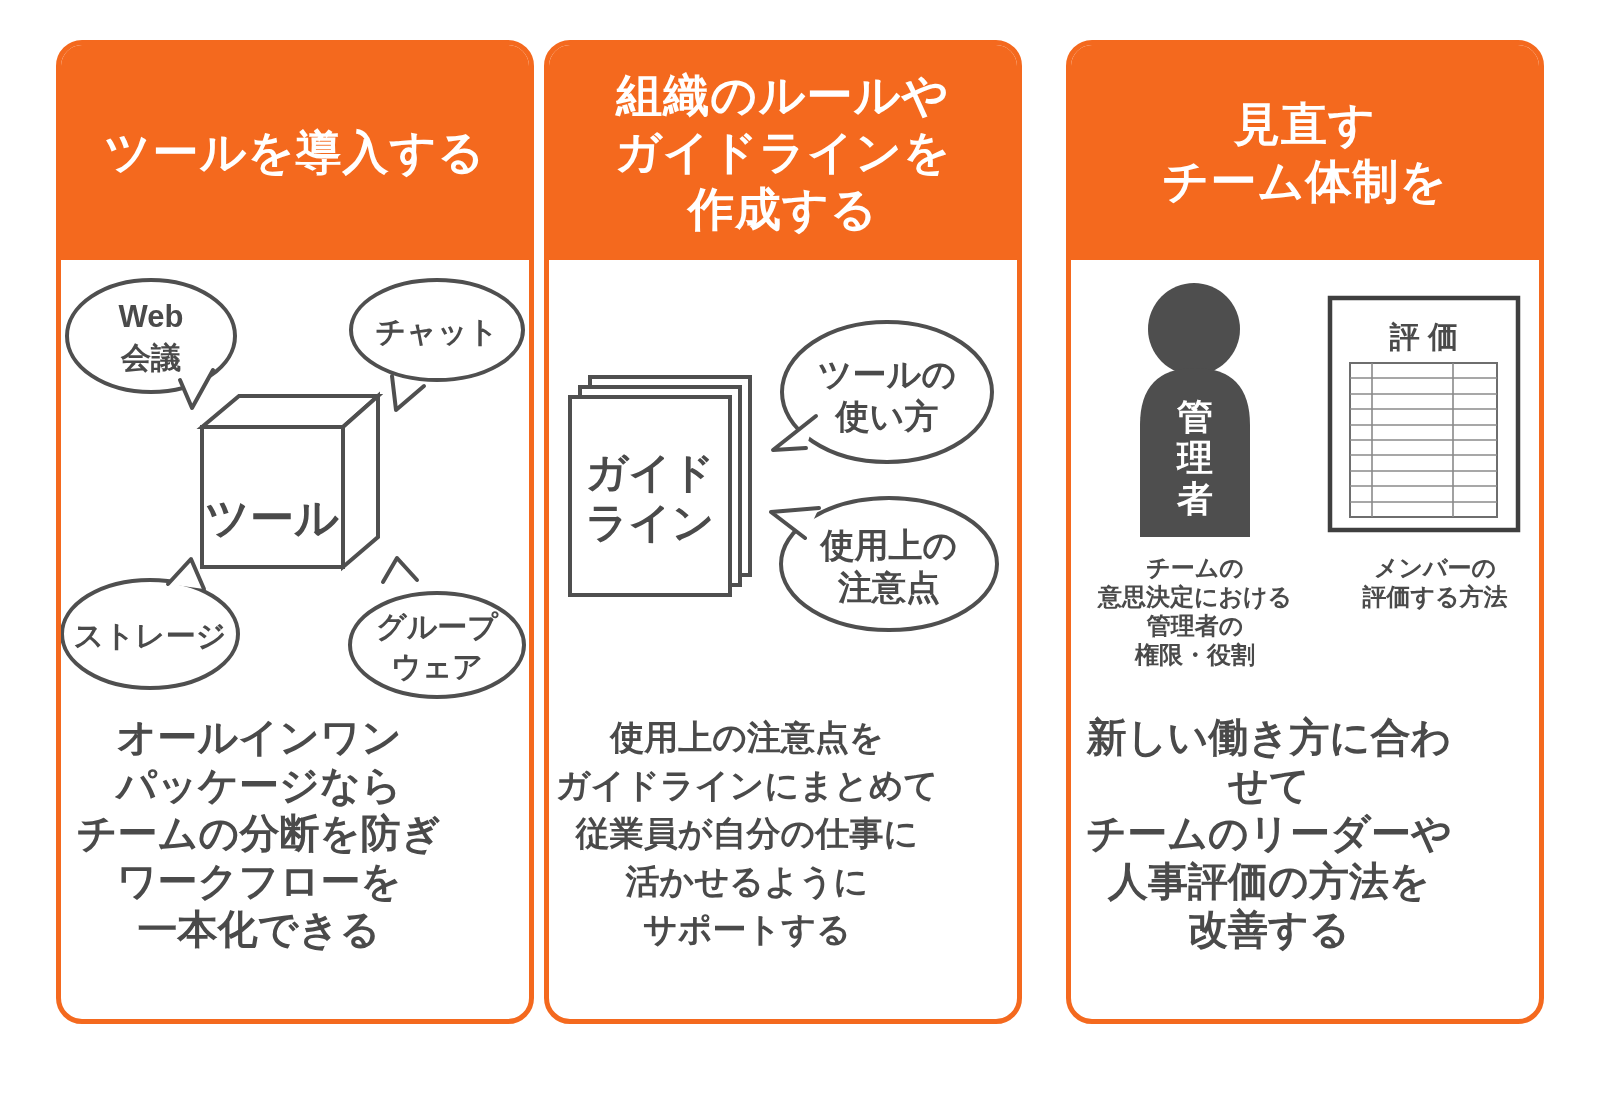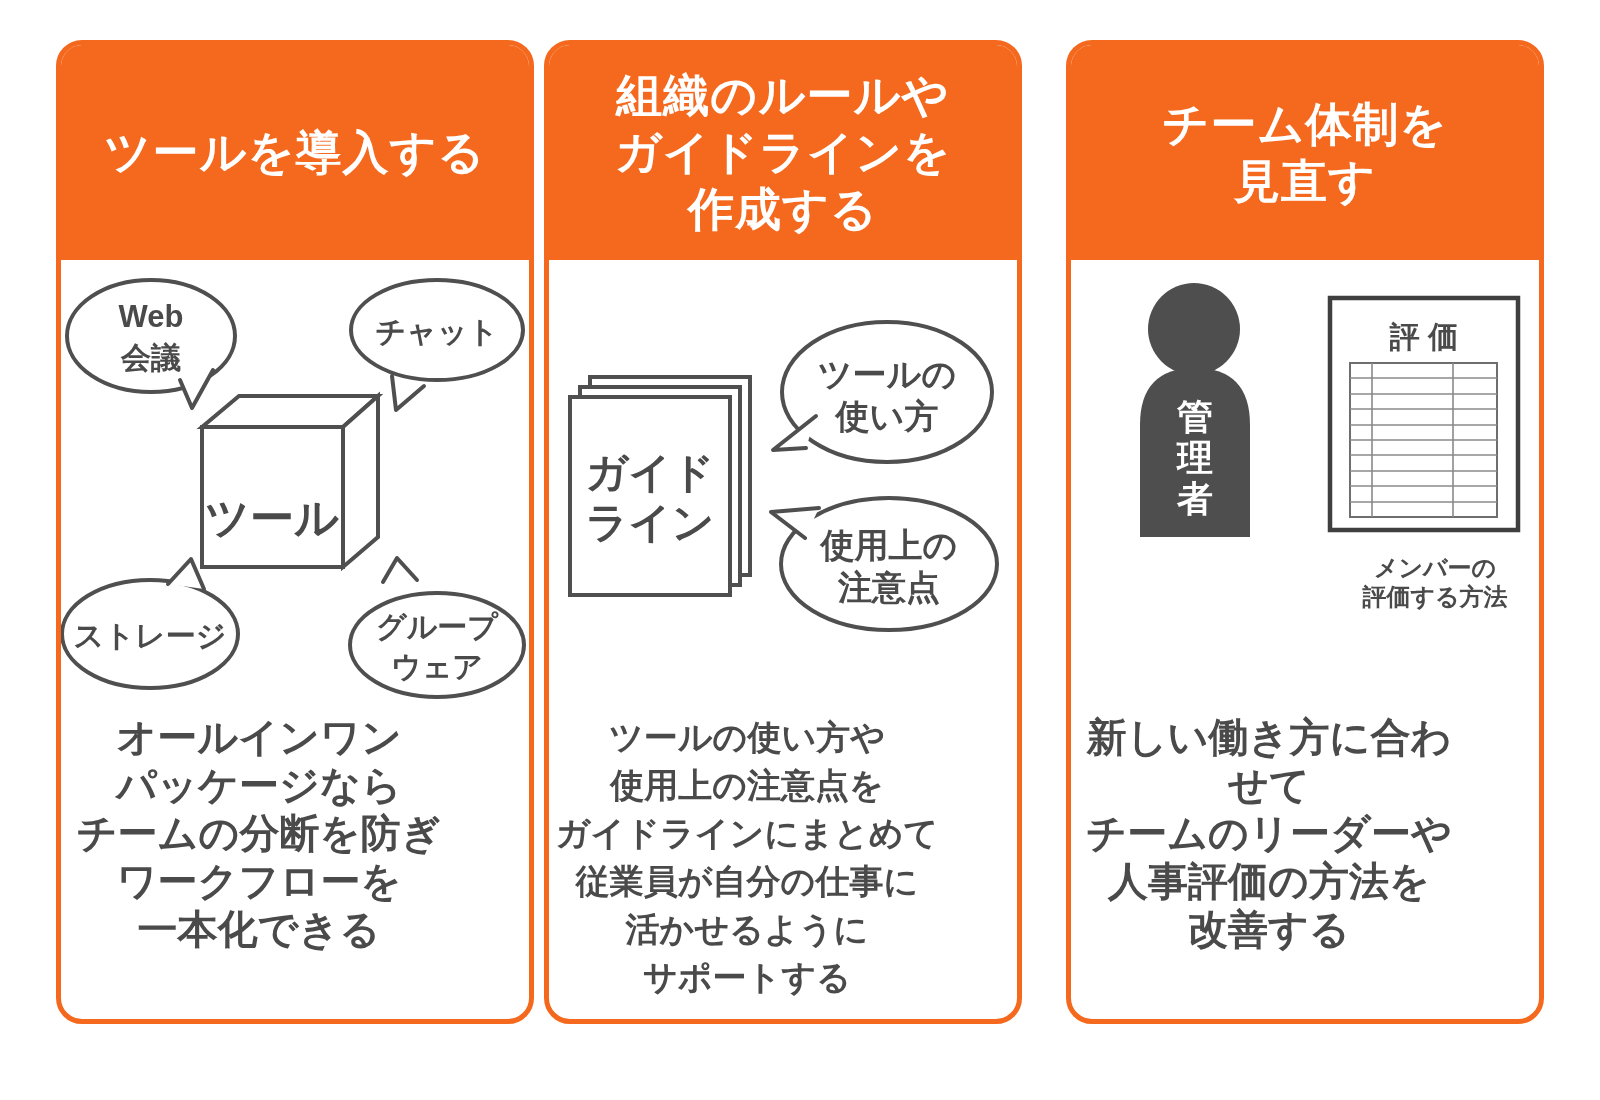--- a/index.html
+++ b/index.html
@@ -128,34 +128,33 @@
     <g>
       <ellipse class="shape" cx="906" cy="564" rx="108" ry="66"></ellipse>
       <polygon class="tailfill" points="836,508 822,538 788,512"></polygon>
       <path class="tailline" d="M836,508 L788,512 L822,538"></path>
       <text x="906" y="557" font-size="34">使用上の</text>
       <text x="906" y="599" font-size="34">注意点</text>
     </g>
   </svg>
 
   <div class="desc desc-md">
-    <div>ツールの使い方や</div>
     <div>使用上の注意点を</div>
     <div>ガイドラインにまとめて</div>
     <div>従業員が自分の仕事に</div>
     <div>活かせるように</div>
     <div>サポートする</div>
   </div>
 </div>
 
 <div class="card" style="left:1066px">
   <div class="card-header">
     <div>
+      <div>見直す</div>
       <div>チーム体制を</div>
-      <div>見直す</div>
     </div>
   </div>
 
   <svg class="diagram" width="468" height="285" viewBox="1071 260 468 285">
 
     <g>
       <circle cx="1194" cy="329" r="46" fill="#4E4E4E"></circle>
       <path d="M1140,537 L1140,425 Q1140,368 1195,368 Q1250,368 1250,425 L1250,537 Z" fill="#4E4E4E"></path>
       <text class="wh" x="1195" y="429" font-size="36">管</text>
       <text class="wh" x="1195" y="470" font-size="36">理</text>
@@ -175,20 +174,26 @@
         <line x1="1350" y1="425" x2="1497" y2="425"></line>
         <line x1="1350" y1="440" x2="1497" y2="440"></line>
         <line x1="1350" y1="455" x2="1497" y2="455"></line>
         <line x1="1350" y1="471" x2="1497" y2="471"></line>
         <line x1="1350" y1="486" x2="1497" y2="486"></line>
         <line x1="1350" y1="502" x2="1497" y2="502"></line>
       </g>
     </g>
   </svg>
 
+  <div class="caption" style="left:0;width:248px">
+    <div>チームの</div>
+    <div>意思決定における</div>
+    <div>管理者の</div>
+    <div>権限・役割</div>
+  </div>
   <div class="caption" style="left:234px;width:260px">
     <div>メンバーの</div>
     <div>評価する方法</div>
   </div>
 
   <div class="desc desc-lg">
     <div>新しい働き方に合わせて</div>
     <div>チームのリーダーや</div>
     <div>人事評価の方法を</div>
     <div>改善する</div>

